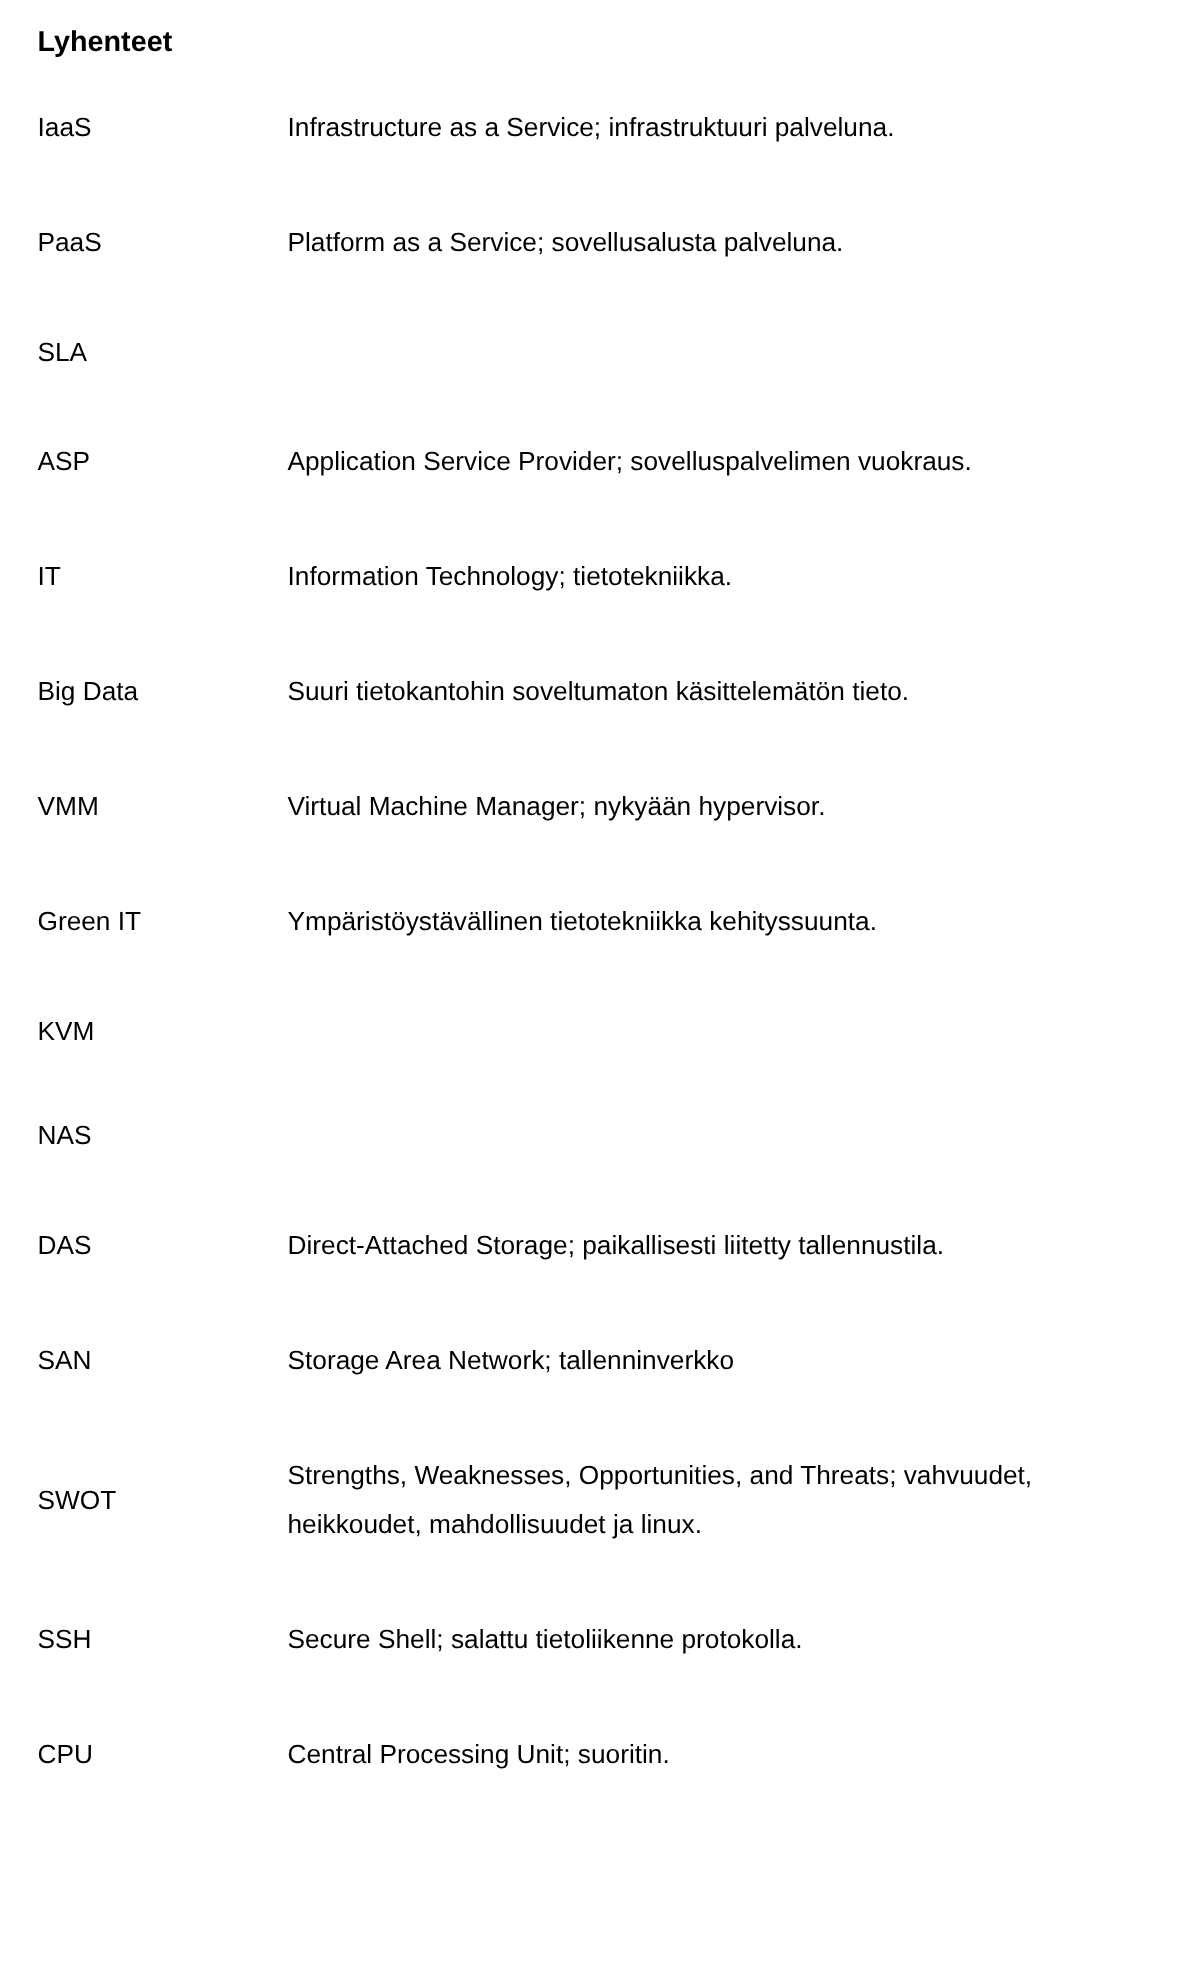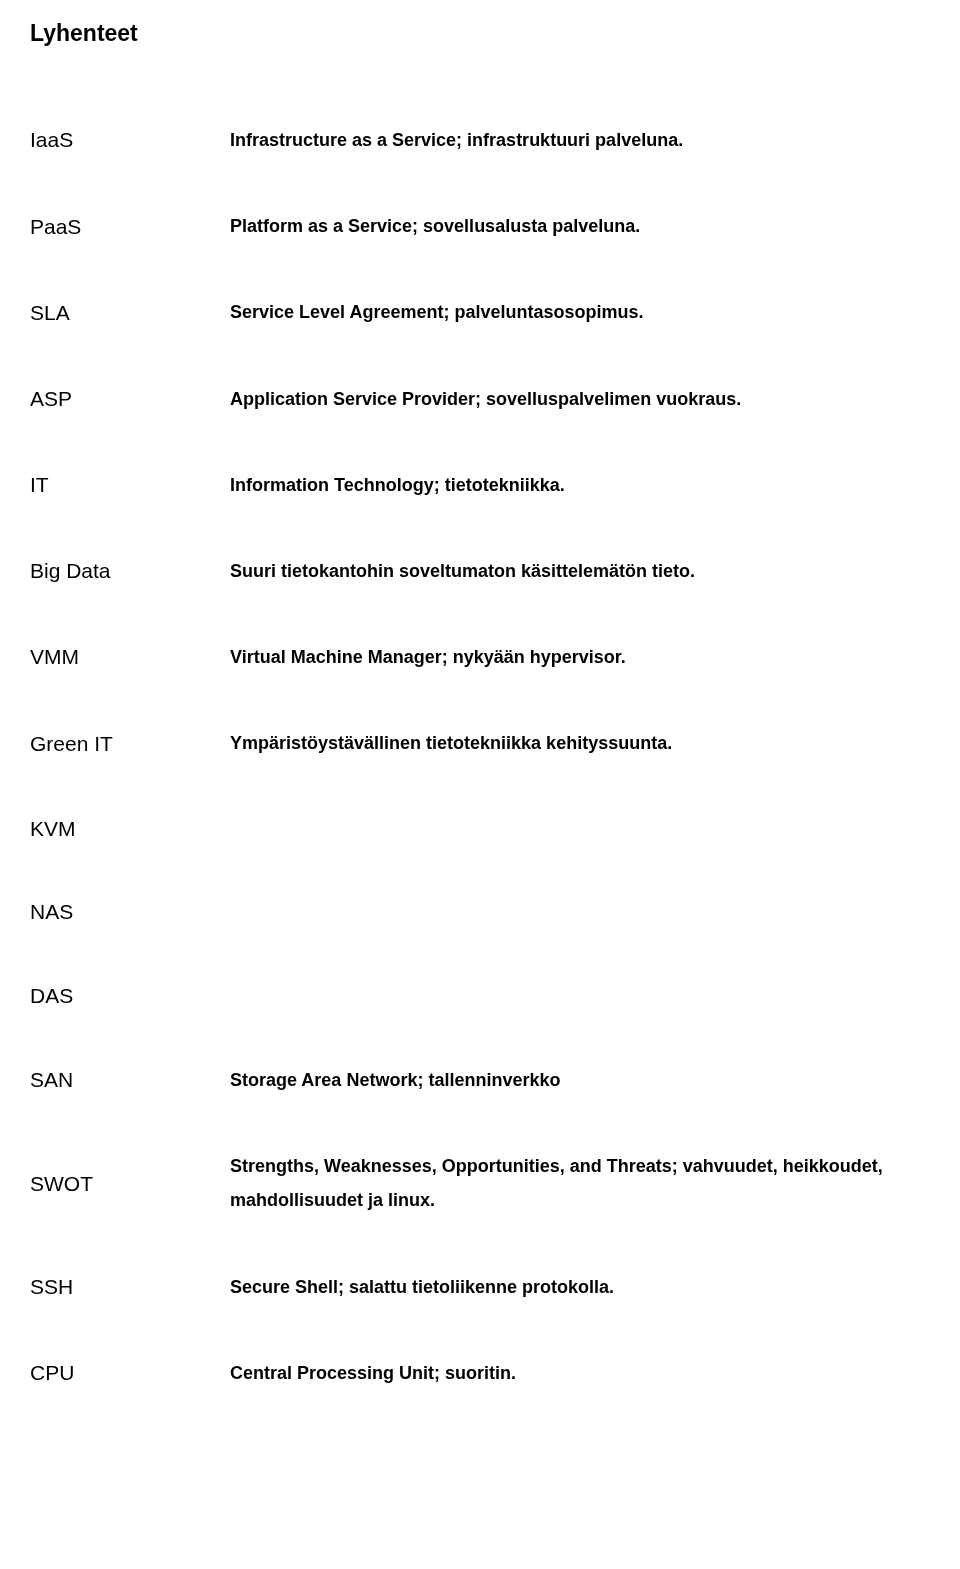--- a/index.html
+++ b/index.html
@@ -10,62 +10,61 @@
     body {
       font-family: Verdana, Geneva, Tahoma, sans-serif;
       background: #ffffff;
       width: 960px;
       padding: 20px 30px 40px 30px;
       color: #000;
     }
     .title {
       font-size: 23px;
       font-weight: bold;
-      margin-bottom: 76px;
+      margin-bottom: 36px;
     }
     .definitions {
       display: flex;
       flex-direction: column;
       gap: 52px;
     }
     .item {
       display: flex;
       align-items: center;
     }
     .term {
       width: 200px;
       font-size: 21px;
       font-weight: normal;
       flex-shrink: 0;
       line-height: 1.5;
     }
     .definition {
-      font-size: 18px;
-      font-weight: bold;
+      font-size: 21px;
+      font-weight: normal;
       line-height: 1.9;
       flex: 1;
     }
   </style>
 </head>
 <body>
 
 <h1 class="title">Lyhenteet</h1>
 
 <div class="definitions">
     <div class="item">
       <div class="term">IaaS</div>
       <div class="definition">Infrastructure as a Service; infrastruktuuri palveluna.</div>
     </div>
     <div class="item">
       <div class="term">PaaS</div>
       <div class="definition">Platform as a Service; sovellusalusta palveluna.</div>
     </div>
     <div class="item">
       <div class="term">SLA</div>
-      <div class="definition">Service Level Agreement; palveluntasosopimus.</div>
     </div>
     <div class="item">
       <div class="term">ASP</div>
       <div class="definition">Application Service Provider; sovelluspalvelimen vuokraus.</div>
     </div>
     <div class="item">
       <div class="term">IT</div>
       <div class="definition">Information Technology; tietotekniikka.</div>
     </div>
     <div class="item">
@@ -81,20 +80,21 @@
       <div class="definition">Ympäristöystävällinen tietotekniikka kehityssuunta.</div>
     </div>
     <div class="item">
       <div class="term">KVM</div>
     </div>
     <div class="item">
       <div class="term">NAS</div>
     </div>
     <div class="item">
       <div class="term">DAS</div>
+      <div class="definition">Direct-Attached Storage; paikallisesti liitetty tallennustila.</div>
     </div>
     <div class="item">
       <div class="term">SAN</div>
       <div class="definition">Storage Area Network; tallenninverkko</div>
     </div>
     <div class="item">
       <div class="term">SWOT</div>
       <div class="definition">Strengths, Weaknesses, Opportunities, and Threats; vahvuudet, heikkoudet, mahdollisuudet ja linux.</div>
     </div>
     <div class="item">

